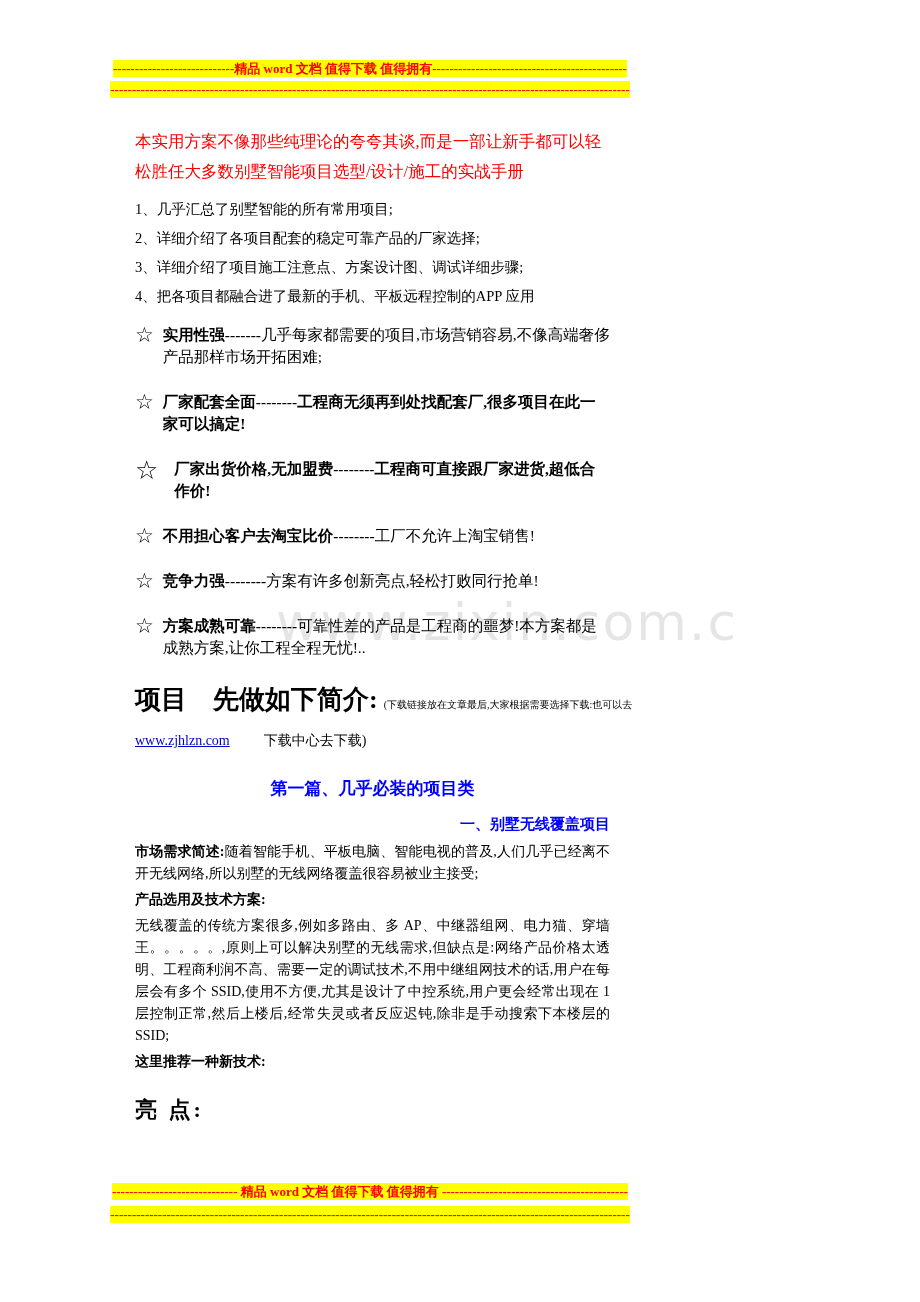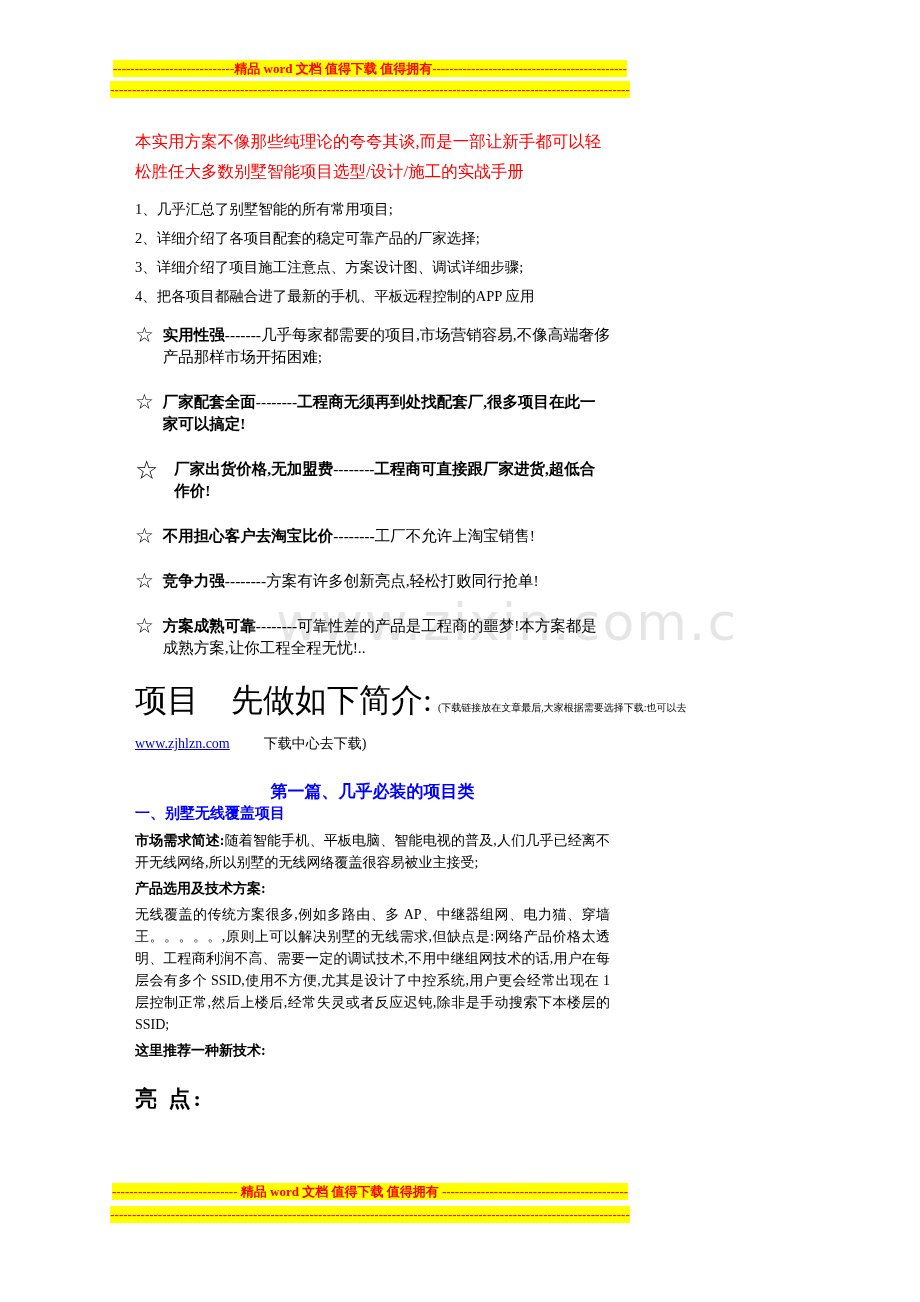--- a/index.html
+++ b/index.html
@@ -72,41 +72,42 @@
     font-size: 21px;
     line-height: 22px;
     margin-right: 9px;
     flex: 0 0 auto;
   }
   .star-item.indent .star-glyph { font-size: 26px; line-height: 24px; margin-right: 16px; }
   .star-label, .star-dashes { font-weight: bold; }
   .star-item.bold-tail .star-text { font-weight: bold; }
 
   .title-block { margin-top: 20px; line-height: 36px; white-space: nowrap; }
-  .doc-title { font-size: 32px; font-weight: normal; }
+  .doc-title { font-size: 26px; font-weight: bold; }
   .title-note { font-size: 10px; margin-left: 6px; text-align: right; }
 
   .link-line { margin-top: 8px; font-size: 14px; line-height: 20px; }
   .doc-link { color: #0000cc; text-decoration: underline; cursor: pointer; }
   .link-tail { margin-left: 34px; }
 
   .part-heading {
     margin-top: 26px;
     text-align: center;
     color: #0000ff;
     font-size: 17px;
     font-weight: bold;
     line-height: 23px;
   }
   .sub-heading {
-    margin-top: 0;
+    margin-top: 14px;
     color: #0000ff;
     font-size: 15px;
     font-weight: bold;
     line-height: 21px;
+    text-align: right;
   }
 
   .body-para { margin-top: 6px; font-size: 14px; line-height: 22px; text-align: justify; }
   .body-para.tight { margin-top: 4px; }
   .b { font-weight: bold; }
 
   .highlight-title {
     margin-top: 22px;
     font-size: 22px;
     font-weight: bold;

